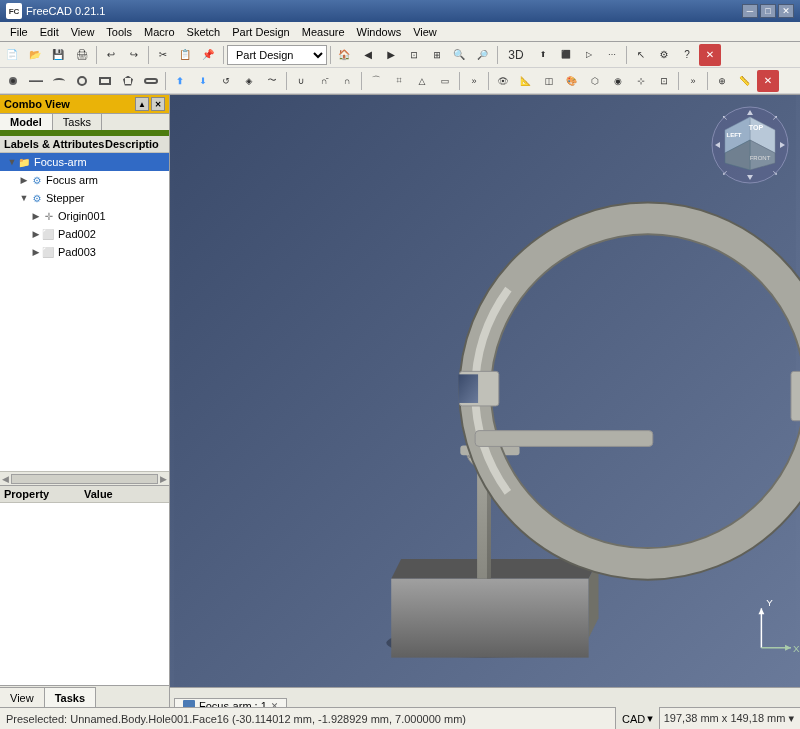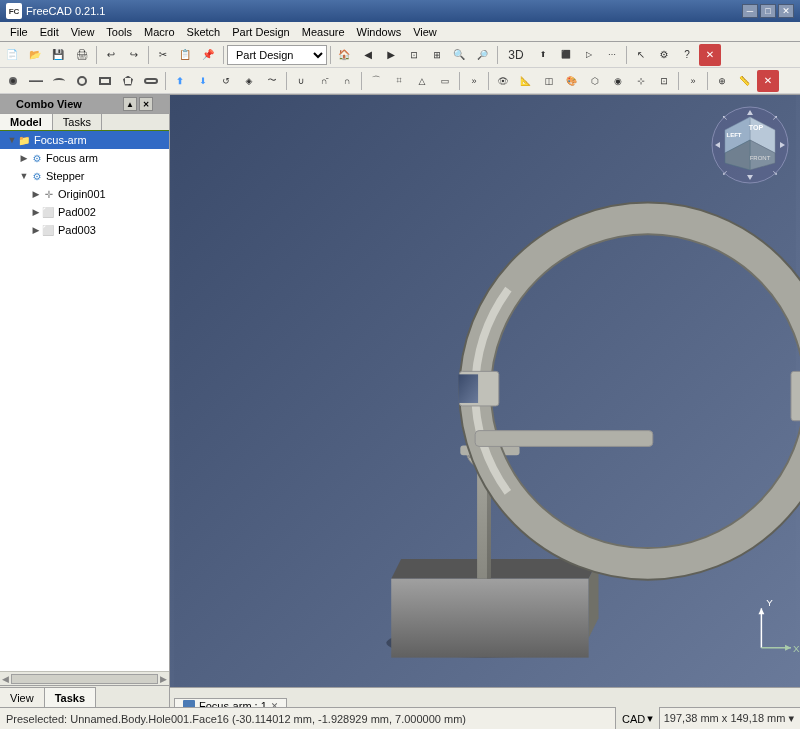--- a/index.html
+++ b/index.html
@@ -64,30 +64,30 @@
 
     
     #left-panel {
       width: 170px;
       background: #f5f5f0;
       border-right: 1px solid #a0a0a0;
       display: flex; flex-direction: column;
       flex-shrink: 0;
     }
     #combo-header {
-      background: #a3a3a3;
-      padding: 2px 16px;
+      background: #eab308;
+      padding: 2px 4px;
       display: flex; align-items: center; justify-content: space-between;
       border-bottom: 1px solid #a0a0a0;
       font-size: 11px; font-weight: bold;
     }
     #combo-header-controls { display: flex; gap: 2px; }
     .panel-btn { width: 14px; height: 14px; background: #d0d0c8; border: 1px solid #888; cursor: pointer; display: flex; align-items: center; justify-content: center; font-size: 8px; }
 
-    #tab-row { display: flex; border-bottom: 1px solid #4d7c0f; background: #e8e8e0; }
+    #tab-row { display: flex; border-bottom: 6px solid #4d7c0f; background: #e8e8e0; }
     .tab { padding: 2px 10px; cursor: pointer; font-size: 11px; border-right: 1px solid #a0a0a0; }
     .tab.active { background: #f5f5f0; font-weight: bold; }
 
     #tree-header {
       display: flex; background: #e0e0d8; font-size: 11px; font-weight: bold;
       padding: 2px 4px; border-bottom: 1px solid #c0c0b8;
     }
     .tree-col1 { flex: 1; }
     .tree-col2 { width: 60px; }
 
@@ -310,20 +310,24 @@
         <div class="panel-btn">▲</div>
         <div class="panel-btn">✕</div>
       </div>
     </div>
 
     <div id="tab-row">
       <div class="tab active">Model</div>
       <div class="tab">Tasks</div>
     </div>
 
+    <div id="tree-header">
+      <span class="tree-col1">Labels &amp; Attributes</span>
+      <span class="tree-col2">Descriptio</span>
+    </div>
 
     <div id="tree-area">
 
       <div class="tree-item selected">
         <span class="tree-indent" style="width:4px"></span>
         <span class="tree-arrow">▼</span>
         <span class="tree-icon" style="color:#ffa500;">📁</span>
         <span class="tree-label">Focus-arm</span>
       </div>
 
@@ -362,20 +366,27 @@
         <span class="tree-label">Pad003</span>
       </div>
     </div>
 
     <div id="tree-scrollbar-area">
       <span style="font-size:9px; padding:0 2px; color:#888;">◀</span>
       <div class="h-scroll"></div>
       <span style="font-size:9px; padding:0 2px; color:#888;">▶</span>
     </div>
 
+    <div id="property-panel">
+      <div id="prop-header">
+        <span class="prop-col1">Property</span>
+        <span class="prop-col2">Value</span>
+      </div>
+      <div id="prop-area"></div>
+    </div>
 
     <div id="bottom-tabs">
       <div class="bottom-tab">View</div>
       <div class="bottom-tab active">Tasks</div>
     </div>
   </div>
 
   <div id="viewport">
 
     <svg id="model-svg" viewBox="0 0 630 620" xmlns="http://www.w3.org/2000/svg">

